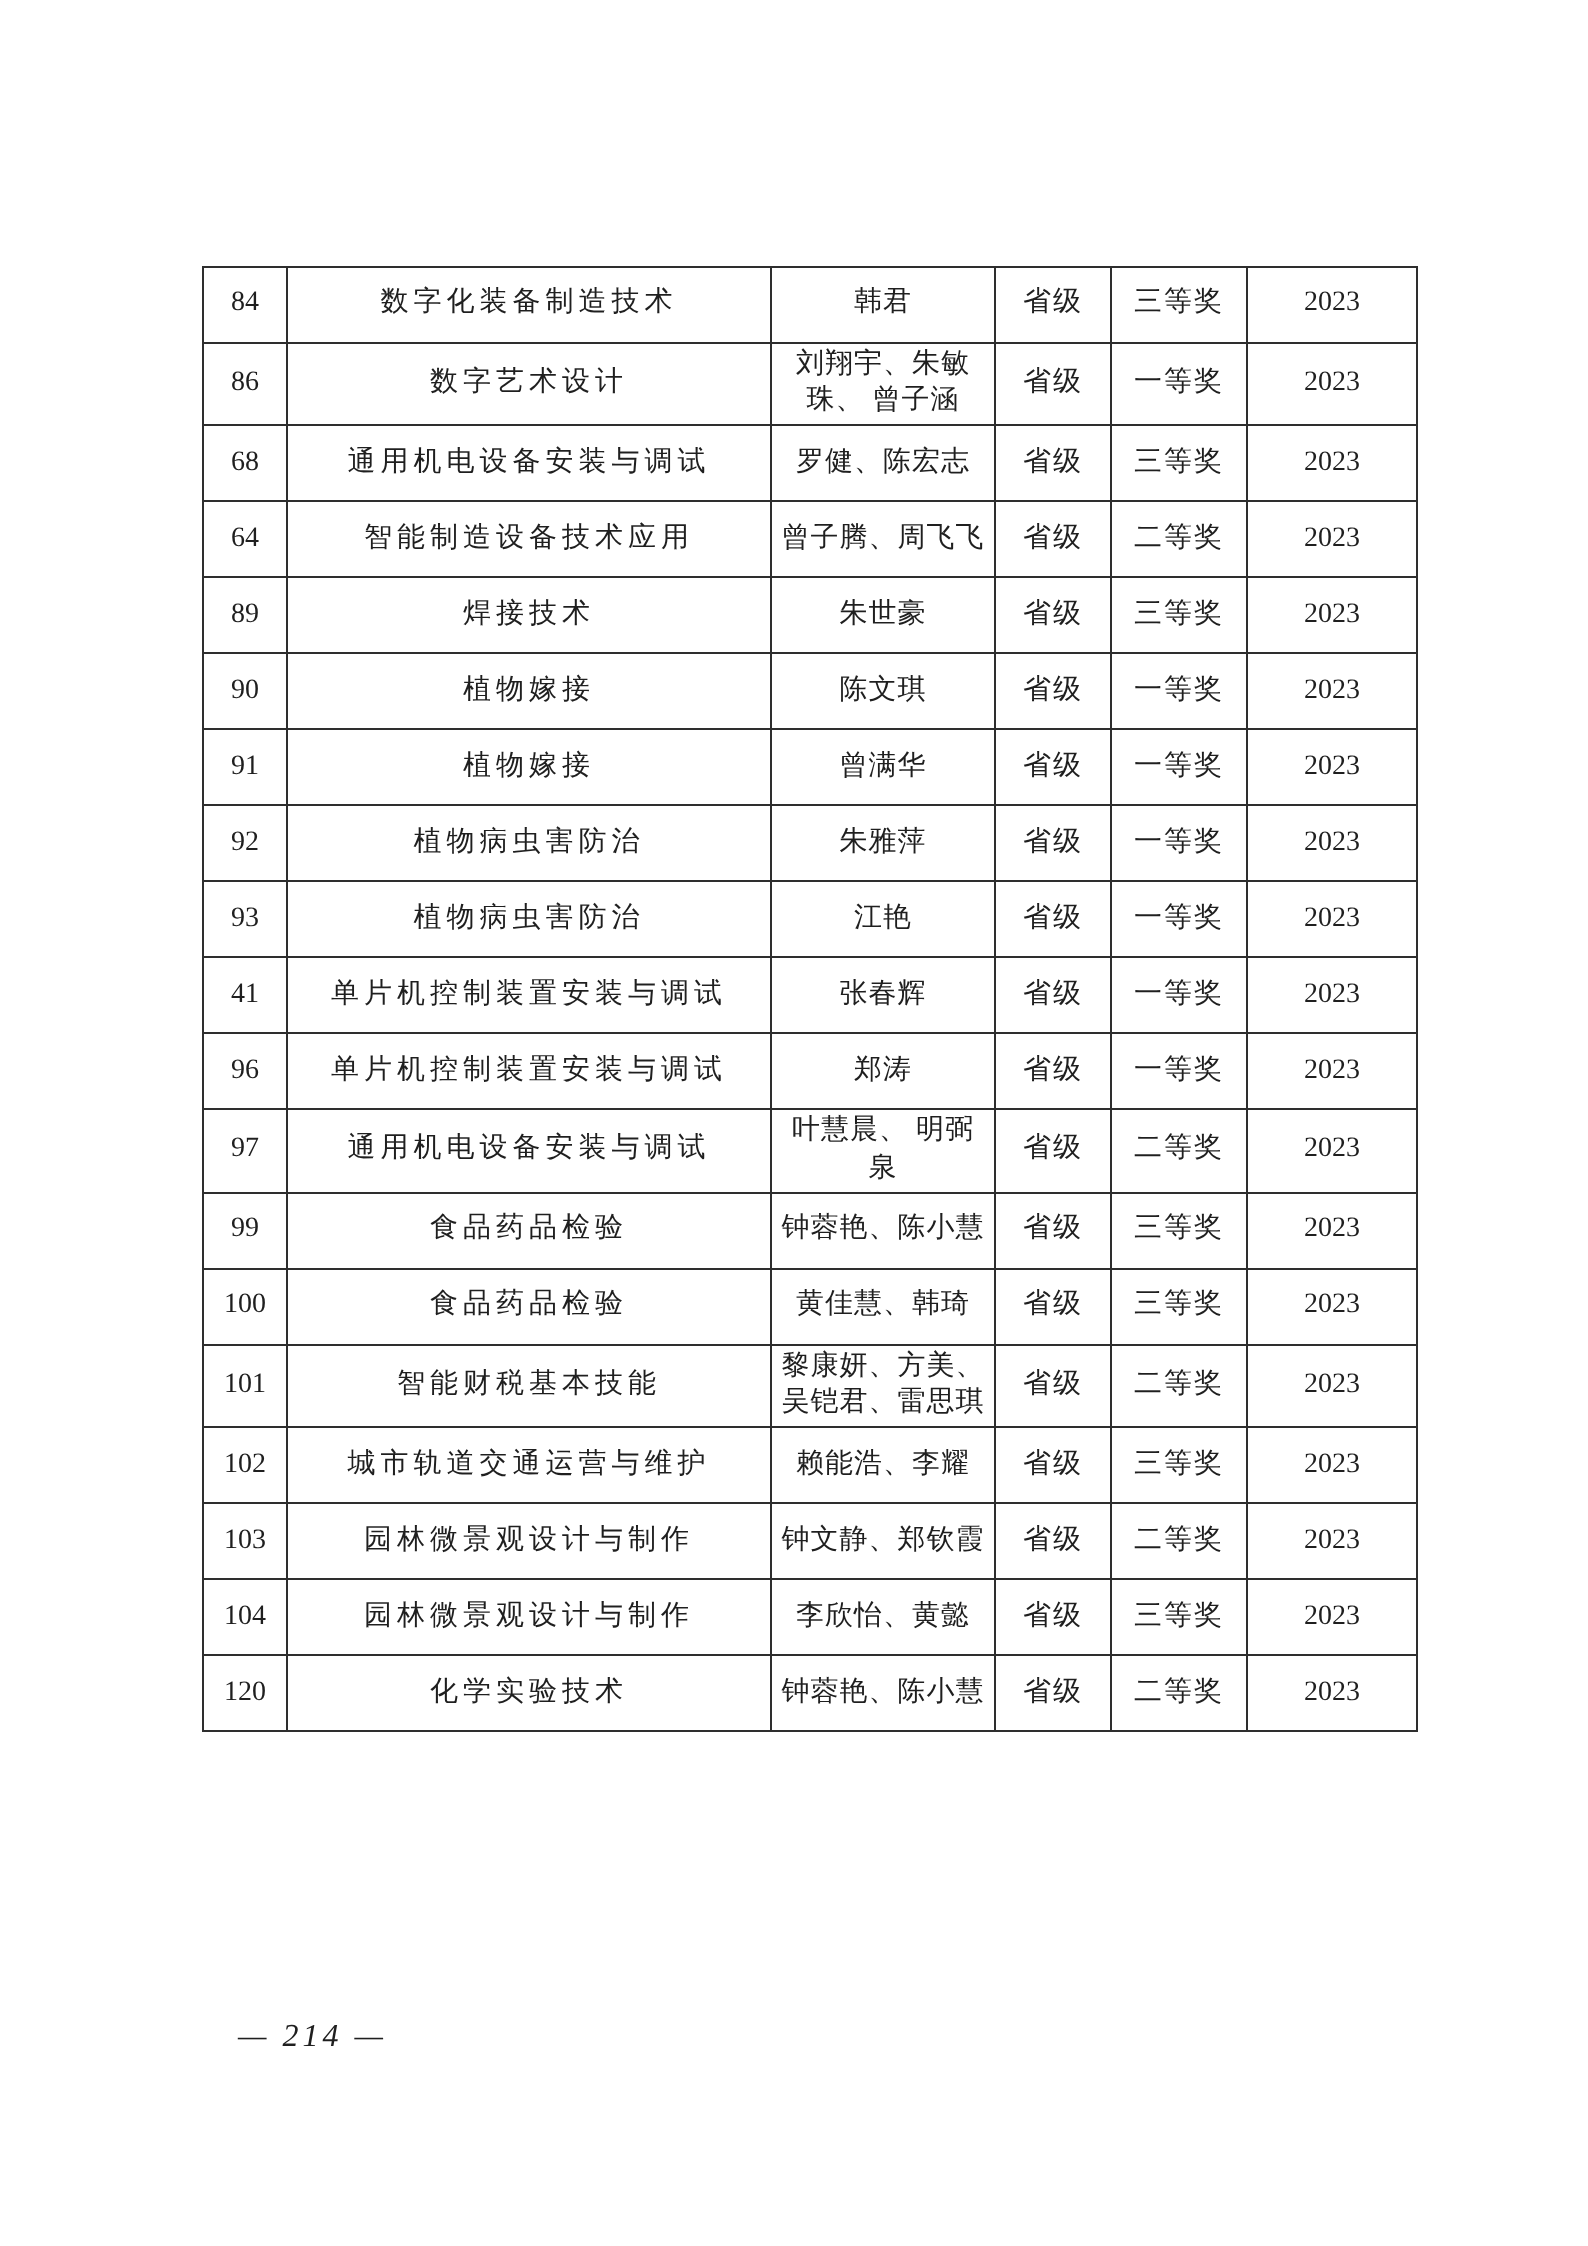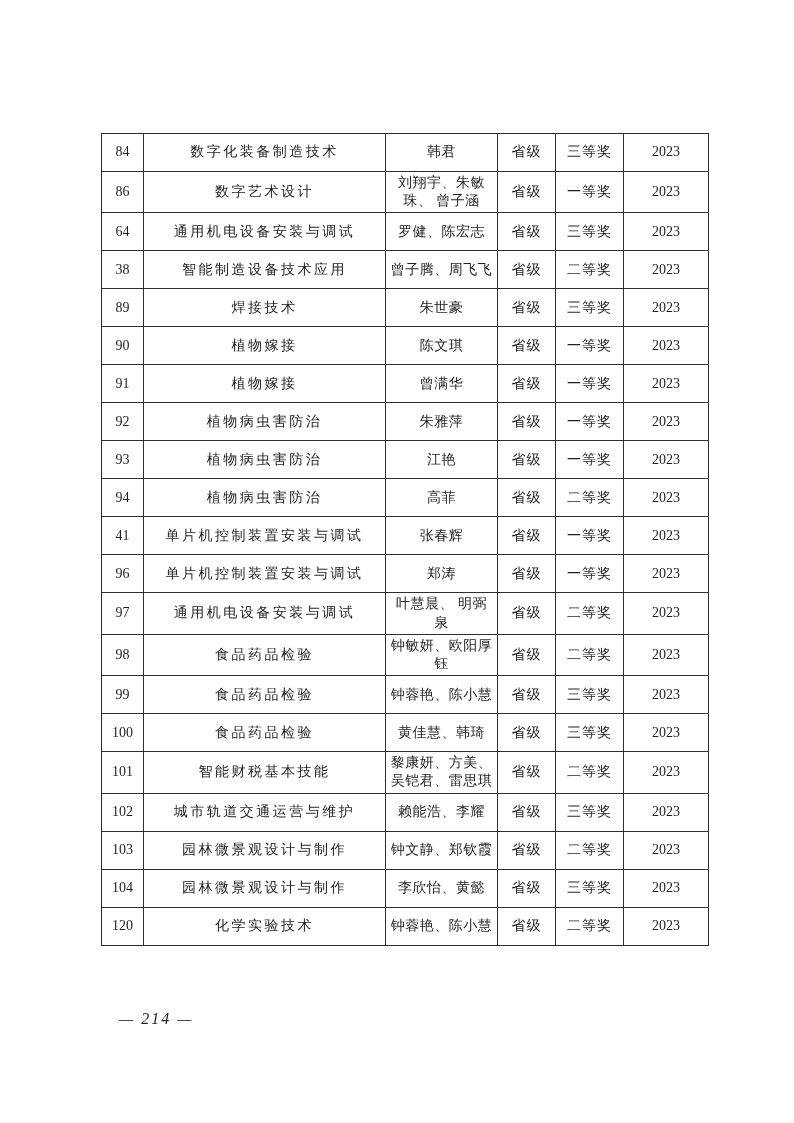--- a/index.html
+++ b/index.html
@@ -90,29 +90,29 @@
         </tr>
         <tr>
           <td class="col-no">86</td>
           <td class="col-item">数字艺术设计</td>
           <td class="col-names">刘翔宇、朱敏珠、 曾子涵</td>
           <td class="col-level">省级</td>
           <td class="col-award">一等奖</td>
           <td class="col-year">2023</td>
         </tr>
         <tr>
-          <td class="col-no">64</td>
+          <td class="col-no">68</td>
           <td class="col-item">通用机电设备安装与调试</td>
           <td class="col-names">罗健、陈宏志</td>
           <td class="col-level">省级</td>
           <td class="col-award">三等奖</td>
           <td class="col-year">2023</td>
         </tr>
         <tr>
-          <td class="col-no">38</td>
+          <td class="col-no">64</td>
           <td class="col-item">智能制造设备技术应用</td>
           <td class="col-names">曾子腾、周飞飞</td>
           <td class="col-level">省级</td>
           <td class="col-award">二等奖</td>
           <td class="col-year">2023</td>
         </tr>
         <tr>
           <td class="col-no">89</td>
           <td class="col-item">焊接技术</td>
           <td class="col-names">朱世豪</td>
@@ -146,28 +146,20 @@
         </tr>
         <tr>
           <td class="col-no">93</td>
           <td class="col-item">植物病虫害防治</td>
           <td class="col-names">江艳</td>
           <td class="col-level">省级</td>
           <td class="col-award">一等奖</td>
           <td class="col-year">2023</td>
         </tr>
         <tr>
-          <td class="col-no">94</td>
-          <td class="col-item">植物病虫害防治</td>
-          <td class="col-names">高菲</td>
-          <td class="col-level">省级</td>
-          <td class="col-award">二等奖</td>
-          <td class="col-year">2023</td>
-        </tr>
-        <tr>
           <td class="col-no">41</td>
           <td class="col-item">单片机控制装置安装与调试</td>
           <td class="col-names">张春辉</td>
           <td class="col-level">省级</td>
           <td class="col-award">一等奖</td>
           <td class="col-year">2023</td>
         </tr>
         <tr>
           <td class="col-no">96</td>
           <td class="col-item">单片机控制装置安装与调试</td>
@@ -178,28 +170,20 @@
         </tr>
         <tr>
           <td class="col-no">97</td>
           <td class="col-item">通用机电设备安装与调试</td>
           <td class="col-names">叶慧晨、 明弼泉</td>
           <td class="col-level">省级</td>
           <td class="col-award">二等奖</td>
           <td class="col-year">2023</td>
         </tr>
         <tr>
-          <td class="col-no">98</td>
-          <td class="col-item">食品药品检验</td>
-          <td class="col-names">钟敏妍、欧阳厚钰</td>
-          <td class="col-level">省级</td>
-          <td class="col-award">二等奖</td>
-          <td class="col-year">2023</td>
-        </tr>
-        <tr>
           <td class="col-no">99</td>
           <td class="col-item">食品药品检验</td>
           <td class="col-names">钟蓉艳、陈小慧</td>
           <td class="col-level">省级</td>
           <td class="col-award">三等奖</td>
           <td class="col-year">2023</td>
         </tr>
         <tr>
           <td class="col-no">100</td>
           <td class="col-item">食品药品检验</td>

